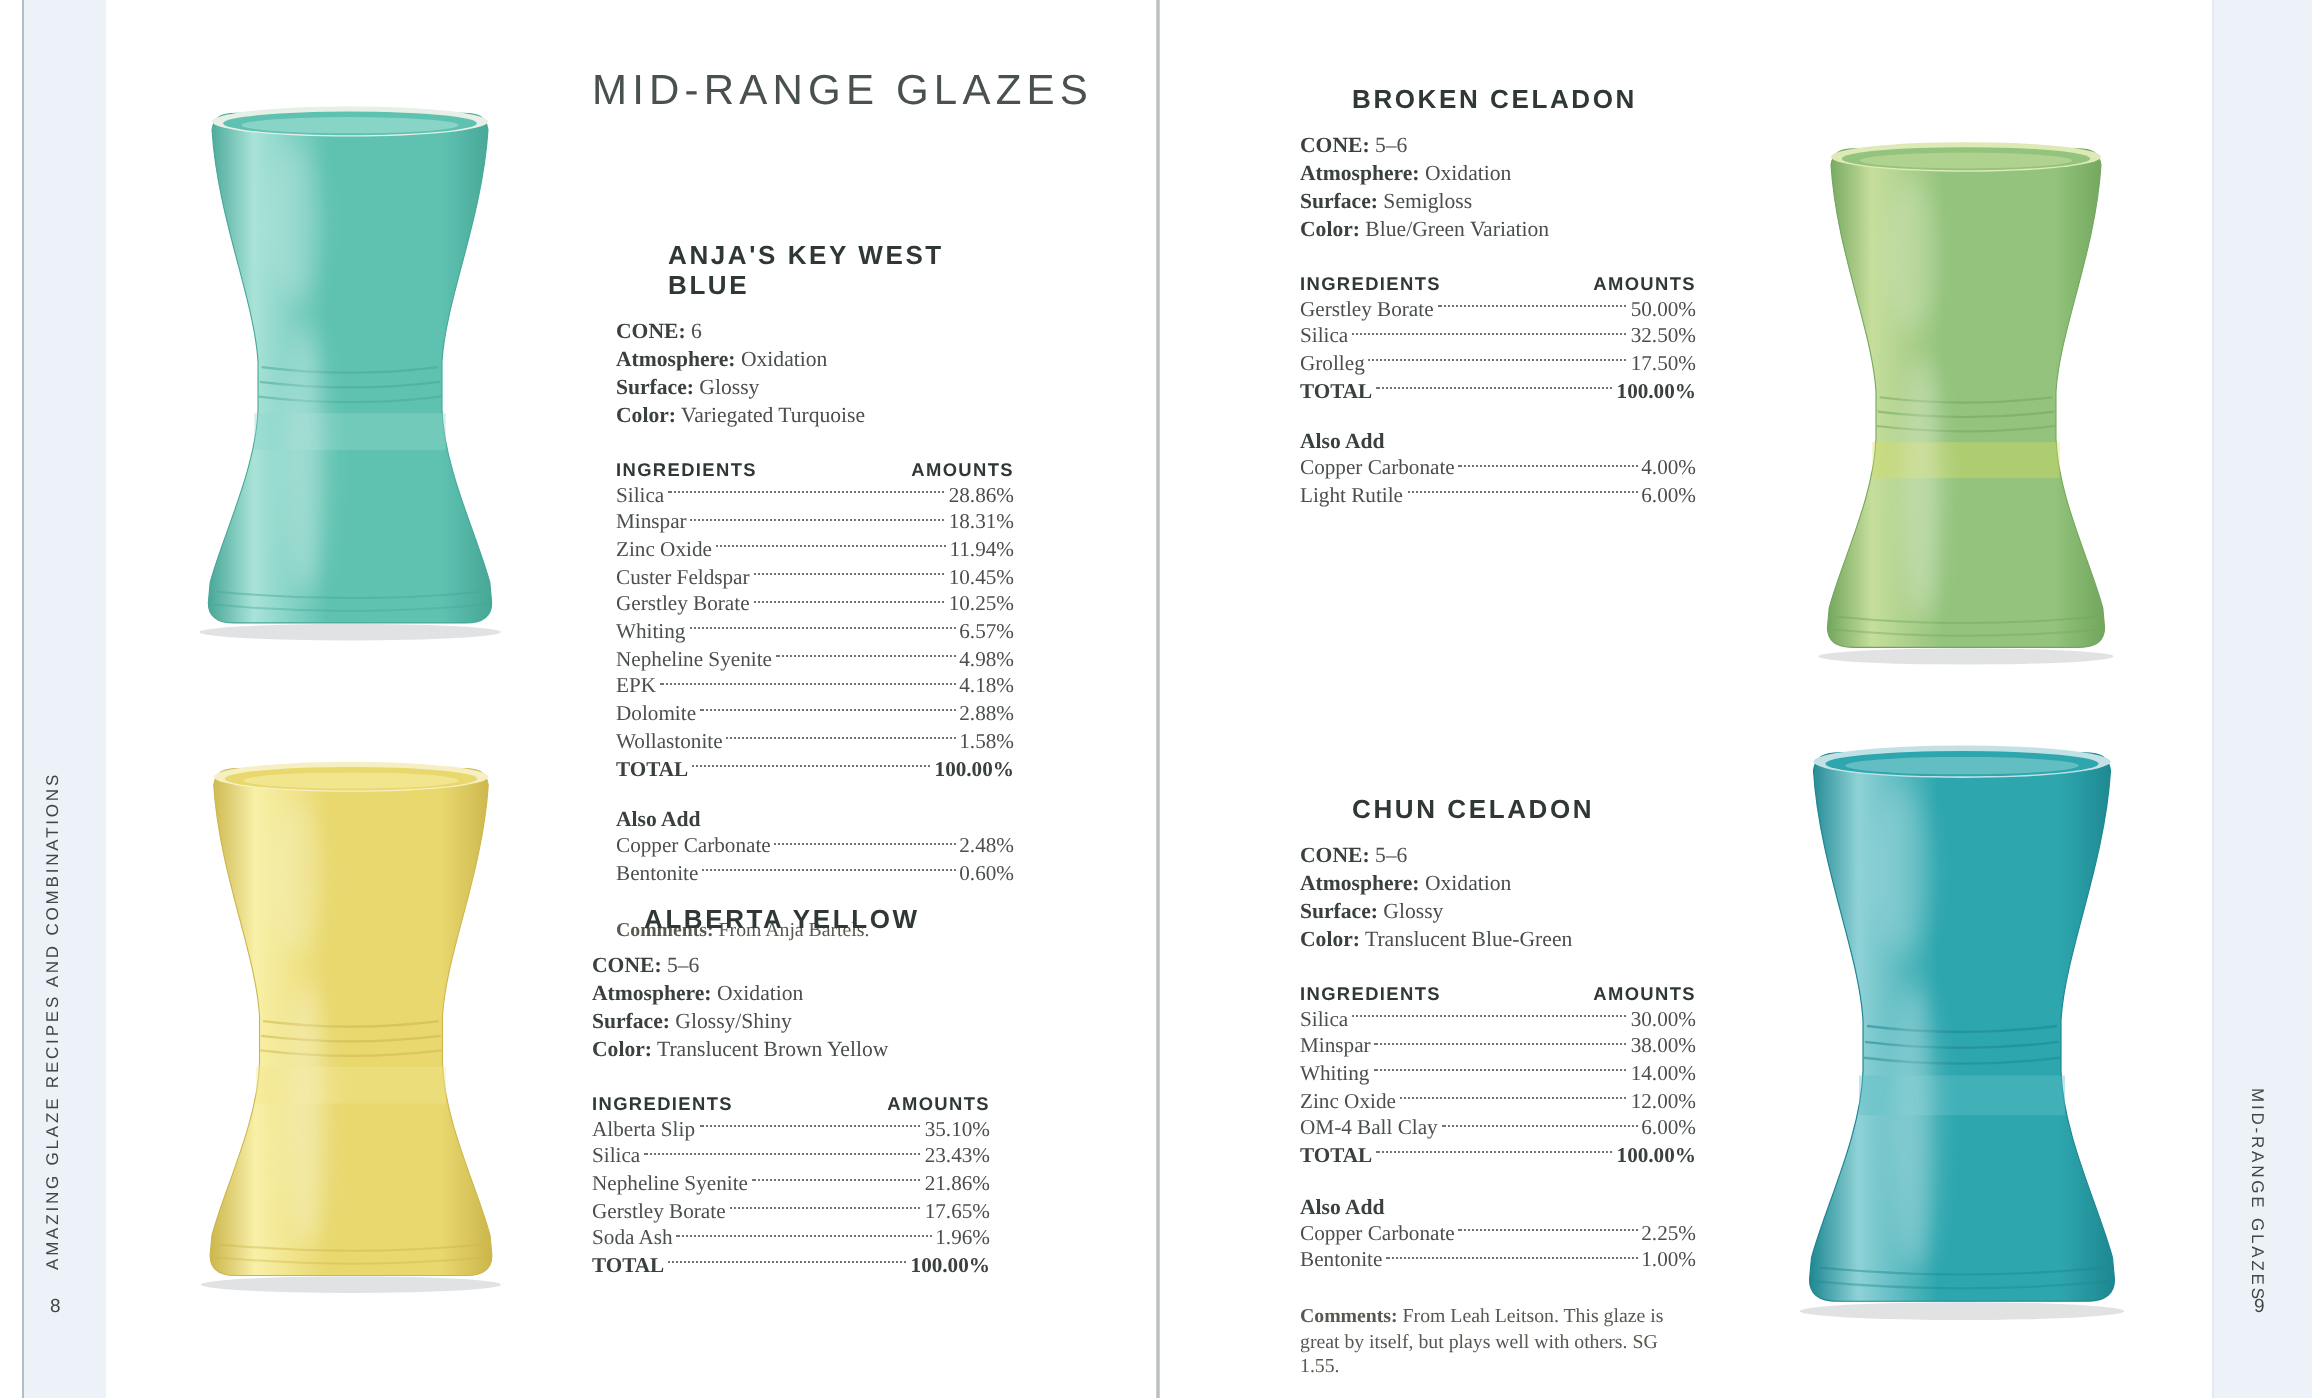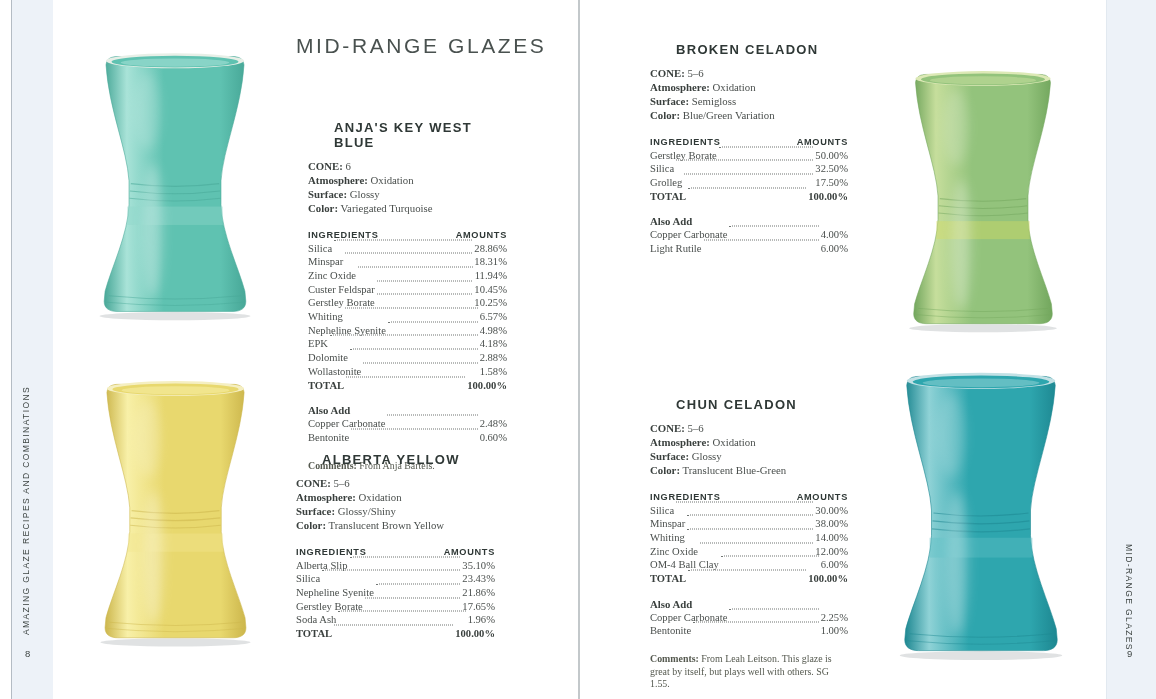--- a/index.html
+++ b/index.html
@@ -39,21 +39,21 @@
     letter-spacing:1.3px;color:#2f3836;margin:0 0 10px;padding-left:26px;
   }
   .meta{margin:0 0 14px;}
   .meta-row{font-size:10.8px;line-height:13.9px;color:#4a4f4d;}
   .meta-row b{color:#3a403e;text-align:center;}
   .ing-header{
     display:flex;justify-content:space-between;
     font-family:"Liberation Sans",sans-serif;font-weight:bold;
     font-size:9.2px;letter-spacing:0.7px;color:#2f3836;margin:0 0 2px;text-align:right;
   }
-  .ing-row{display:flex;align-items:flex-start;font-size:10.6px;height:13.7px;line-height:13.7px;color:#4a4f4d;}
+  .ing-row{display:flex;align-items:center;font-size:10.6px;height:13.7px;line-height:13.7px;color:#4a4f4d;}
   .ing-row .nm{white-space:nowrap;}
   .ing-row .dots{flex:1;border-bottom:1.6px dotted #707573;margin:0 2px;transform:translateY(-2.5px);min-width:8px;}
   .ing-row .amt{white-space:nowrap;}
   .ing-row.total{font-weight:bold;color:#3a403e;}
   .also-label{font-size:10.8px;font-weight:bold;color:#3a403e;margin:12px 0 1px;}
   .comments{margin-top:15px;font-size:9.9px;line-height:12.6px;color:#55594f;}
   .comments b{font-weight:bold;}
 
   .vase{position:absolute;margin:0;padding:0;}
   #vase-fig-0{left:83px;top:31px;width:184px;height:307px;}

